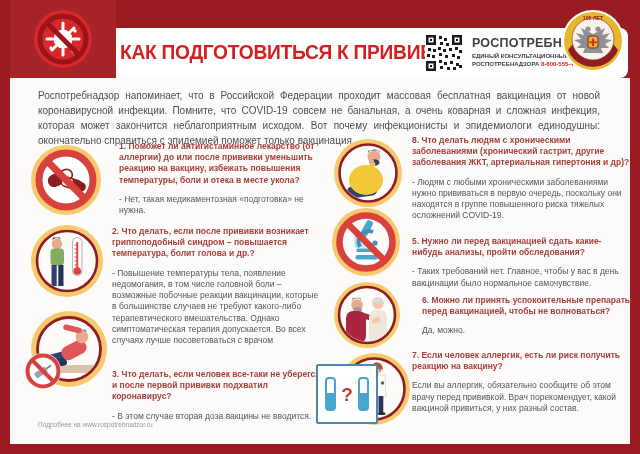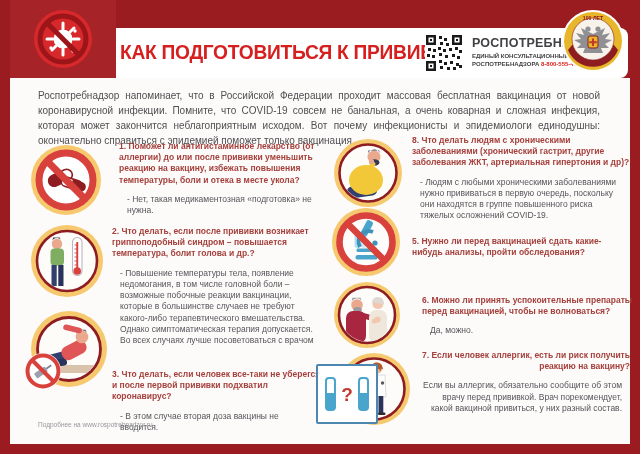--- a/index.html
+++ b/index.html
@@ -12,28 +12,28 @@
   .title{position:absolute;left:20px;top:13px;width:340px;text-align:center;font-size:20px;font-weight:800;color:#d6201f;letter-spacing:-0.3px;transform:scaleX(0.96);transform-origin:left;white-space:nowrap;}
   .qr{position:absolute;left:325px;top:6px;width:38px;height:38px;}
   .orgblock{position:absolute;left:372px;top:8px;width:150px;}
   .org-name{font-size:12.5px;font-weight:700;color:#414044;letter-spacing:0.2px;white-space:nowrap;}
   .org-line{font-size:6px;font-weight:700;color:#414044;margin-top:2.5px;white-space:nowrap;}
   .org-line .phone{color:#e0201e;}
   .emblem{position:absolute;left:562px;top:10px;width:62px;height:62px;z-index:4;}
   .intro{position:absolute;left:38px;top:88px;width:562px;font-size:10px;line-height:1.5;color:#4f4f52;text-align:justify;z-index:5;}
   .q{position:absolute;width:210px;z-index:5;}
   .q h3{font-size:8.5px;line-height:1.32;font-weight:700;color:#a5403c;margin:0 0 8px 0;}
-  .q p{font-size:8.5px;line-height:1.32;color:#55555a;margin:8px;white-space:pre-line;}
+  .q p{font-size:8.5px;line-height:1.32;color:#55555a;margin:0;white-space:pre-line;}
   #q1{left:119px;top:141px;}
   #q2{left:112px;top:226px;}
   #q3{left:112px;top:369px;}
   #q4{left:412px;top:135px;width:218px;}
   #q5{left:412px;top:236px;width:218px;}
   #q6{left:422px;top:295px;width:218px;}
-  #q7{left:412px;top:350px;width:218px;text-align:right;}
+  #q7{left:412px;top:350px;width:218px;}
   .qicon{position:absolute;z-index:5;}
   #icon1{left:30px;top:144px;width:72px;height:72px;}
   #icon2{left:30px;top:224px;width:74px;height:74px;}
   #icon3{left:30px;top:310px;width:78px;height:78px;}
   #miniban{left:24px;top:352px;width:38px;height:38px;z-index:6;}
   #icon4{left:333px;top:138px;width:70px;height:70px;}
   #icon5{left:331px;top:207px;width:70px;height:70px;}
   #icon6{left:333px;top:281px;width:68px;height:68px;}
   #icon7{left:337px;top:352px;width:74px;height:74px;}
   .board{position:absolute;left:316px;top:364px;width:58px;height:56px;background:#fff;border:2px solid #4e86b2;border-radius:2px;z-index:6;display:flex;align-items:center;justify-content:center;gap:5px;}
@@ -302,20 +302,21 @@
   <div class="q" id="q3">
     <h3>3.  Что делать, если человек все-таки не уберегся и после первой прививки подхватил коронавирус?</h3>
     <p>- В этом случае вторая доза вакцины не вводится.</p>
   </div>
   <div class="q" id="q4">
     <h3>8.  Что делать людям с хроническими заболеваниями (хронический гастрит, другие заболевания ЖКТ, артериальная гипертония и др)?</h3>
     <p>- Людям с любыми хроническими заболеваниями нужно прививаться в первую очередь, поскольку они находятся в группе повышенного риска тяжелых осложнений COVID-19.</p>
   </div>
   <div class="q" id="q5">
     <h3>5.  Нужно ли перед вакцинацией сдать какие-нибудь анализы, пройти обследования?</h3>
+    <p>- Таких требований нет. Главное, чтобы у вас в день вакцинации было нормальное самочувствие.</p>
   </div>
   <div class="q" id="q6">
     <h3>6.  Можно ли принять успокоительные препараты перед вакцинацией, чтобы не волноваться?</h3>
     <p>Да, можно.</p>
   </div>
   <div class="q" id="q7">
     <h3>7.  Если человек аллергик, есть ли риск получить реакцию на вакцину?</h3>
     <p>Если вы аллергик, обязательно сообщите об этом врачу перед прививкой. Врач порекомендует, какой вакциной привиться, у них разный состав.</p>
   </div>
 

